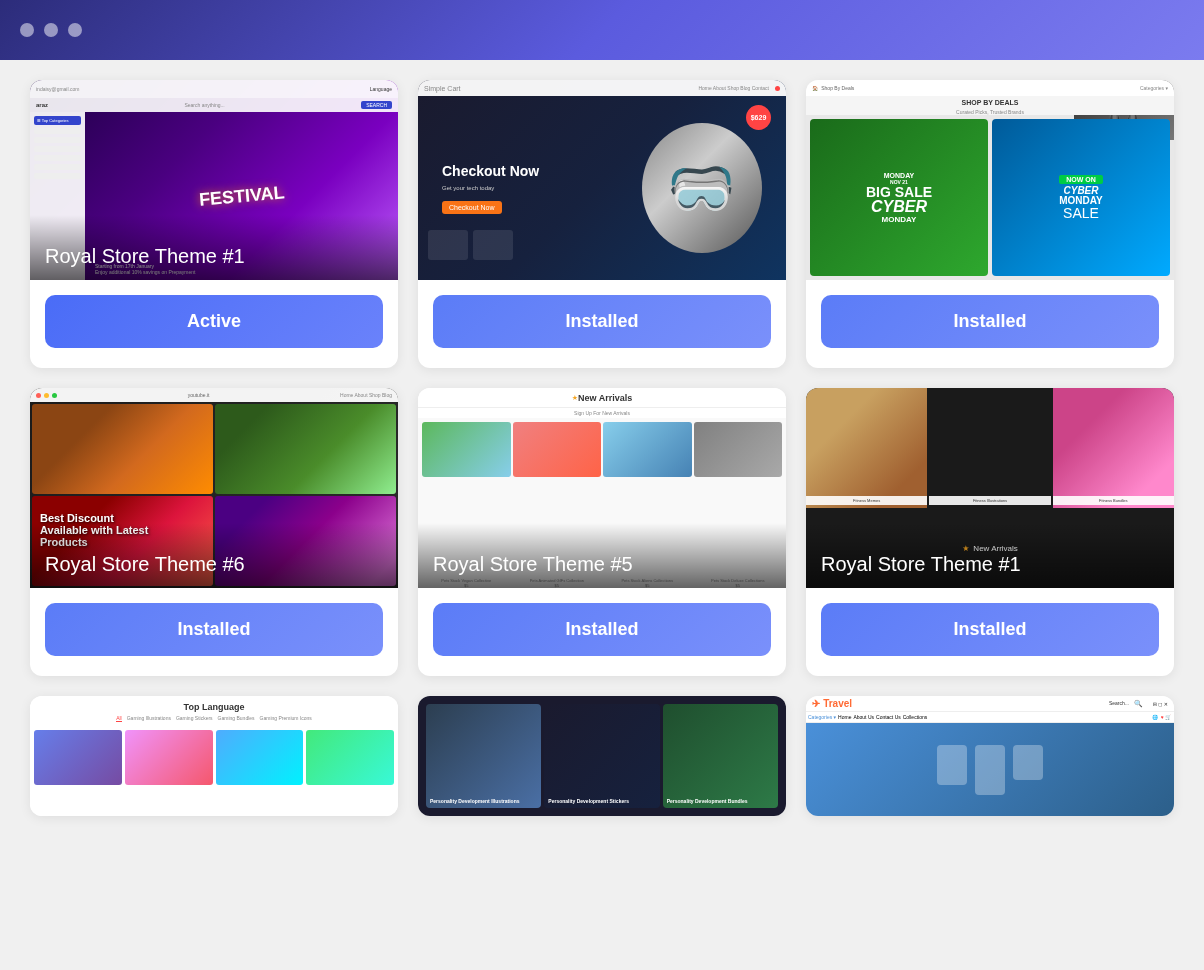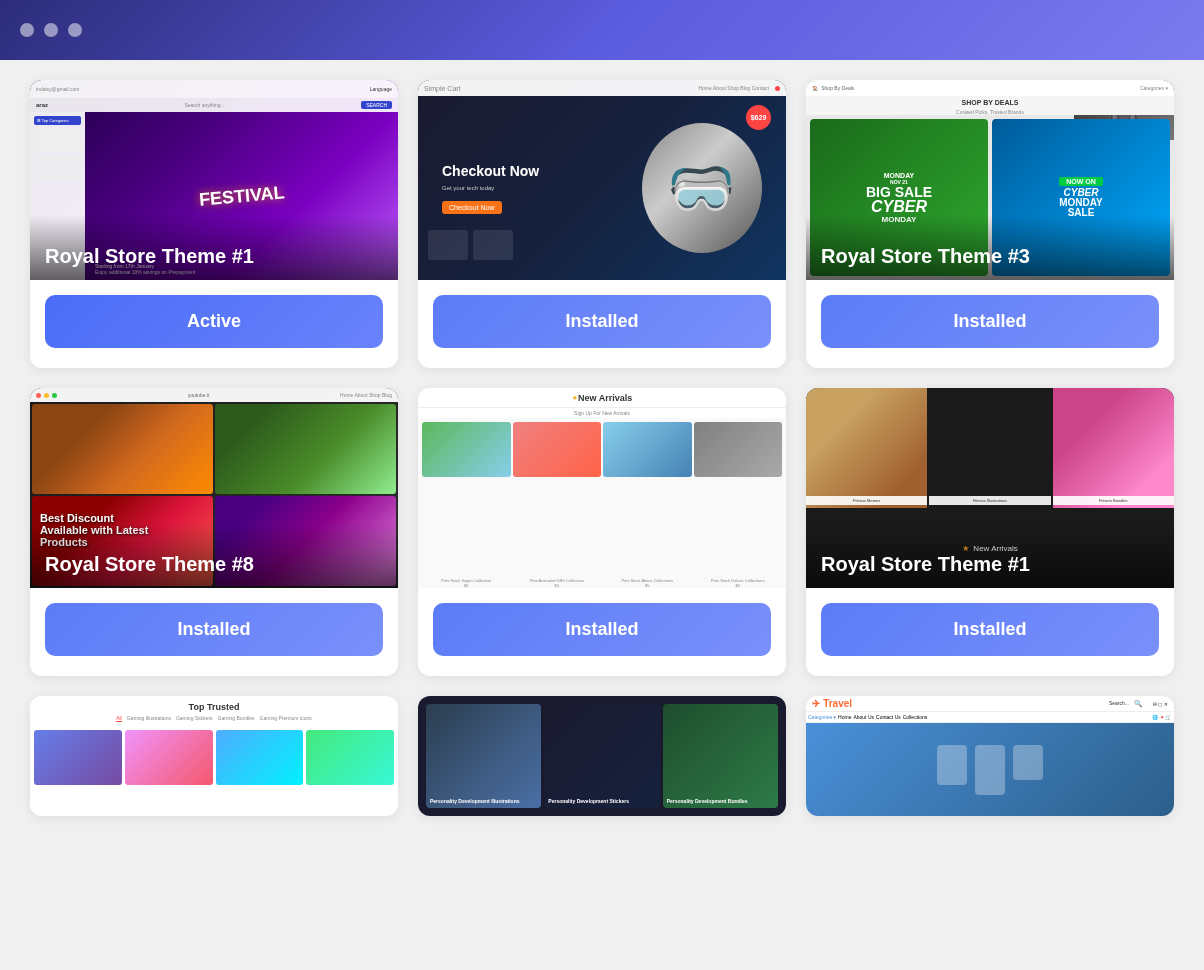--- a/index.html
+++ b/index.html
@@ -64,21 +64,21 @@
 
     
     .theme-label {
       position: absolute;
       bottom: 0;
       left: 0;
       right: 0;
       background: linear-gradient(to top, rgba(0,0,0,0.6) 0%, transparent 100%);
       color: #fff;
       font-size: 20px;
-      font-weight: 700;
+      font-weight: 400;
       padding: 30px 15px 12px;
     }
 
     
     .theme-button-area {
       padding: 15px 15px 0;
       border-radius: 16px;
     }
 
     .theme-btn {
@@ -630,27 +630,26 @@
                   <div style="font-size:14px;line-height:1;">Big Sale</div>
                   <div style="font-size:16px;font-style:italic;line-height:1;">CYBER</div>
                   <div style="font-size:8px;">MONDAY</div>
                 </div>
               </div>
               <div class="cyber-banner-2">
                 <div style="text-align:center;">
                   <div style="font-size:7px;background:#00cc44;padding:1px 3px;border-radius:2px;margin-bottom:2px;">NOW ON</div>
                   <div style="font-size:10px;font-style:italic;line-height:1;">CYBER</div>
                   <div style="font-size:10px;line-height:1;">MONDAY</div>
-                  <div style="font-size:10px;font-weight:700;line-height:1;">SALE</div>
+                  <div style="font-size:14px;font-weight:400;line-height:1;">SALE</div>
                 </div>
               </div>
             </div>
           </div>
         </div>
-        <div class="theme-label">Royal Store Theme #3</div>
       </div>
       <div class="theme-button-area">
         <button class="theme-btn btn-installed">Installed</button>
       </div>
     </div>
 
     <div class="theme-card">
       <div class="theme-preview">
         <div class="theme-preview-inner preview-4">
           <div class="preview-4-content">
@@ -663,21 +662,21 @@
             </div>
             <div class="food-images">
               <div class="food-img food-img-1"></div>
               <div class="food-img food-img-2"></div>
               <div class="food-img food-img-3"></div>
               <div class="food-img food-img-4"></div>
             </div>
             <div class="food-overlay-text">Best Discount Available with Latest Products</div>
           </div>
         </div>
-        <div class="theme-label">Royal Store Theme #8</div>
+        <div class="theme-label">Royal Store Theme #6</div>
       </div>
       <div class="theme-button-area">
         <button class="theme-btn btn-installed">Installed</button>
       </div>
     </div>
 
     <div class="theme-card">
       <div class="theme-preview">
         <div class="theme-preview-inner preview-5">
           <div class="preview-5-content">
@@ -693,20 +692,21 @@
               <div class="pet-img pet-img-4"></div>
             </div>
             <div style="display:grid;grid-template-columns:repeat(4,1fr);gap:2px;padding:0 4px;">
               <div style="font-size:4px;color:#888;text-align:center;">Pets Stock Vegan Collective<br>$5</div>
               <div style="font-size:4px;color:#888;text-align:center;">Pets Animated GIFs Collection<br>$5</div>
               <div style="font-size:4px;color:#888;text-align:center;">Pets Stock Aliens Collections<br>$5</div>
               <div style="font-size:4px;color:#888;text-align:center;">Pets Stock Deluxe Collections<br>$5</div>
             </div>
           </div>
         </div>
+        <div class="theme-label">Royal Store Theme #5</div>
       </div>
       <div class="theme-button-area">
         <button class="theme-btn btn-installed">Installed</button>
       </div>
     </div>
 
     <div class="theme-card">
       <div class="theme-preview">
         <div class="theme-preview-inner preview-6">
           <div class="preview-6-content">
@@ -734,21 +734,21 @@
       </div>
     </div>
 
   </div>
 
   <div class="theme-grid" style="margin-top:20px;">
 
     <div class="theme-card-partial">
       <div class="partial-preview preview-7">
         <div class="preview-7-content">
-          <div class="preview-7-title">Top Trusted</div>
+          <div class="preview-7-title">Top Language</div>
           <div class="preview-7-cats">
             <span class="preview-7-cat-active">All</span>
             <span>Gaming Illustrations</span>
             <span>Gaming Stickers</span>
             <span>Gaming Bundles</span>
             <span>Gaming Premium Icons</span>
           </div>
           <div class="preview-7-items">
             <div class="preview-7-item item-7-1"></div>
             <div class="preview-7-item item-7-2"></div>

